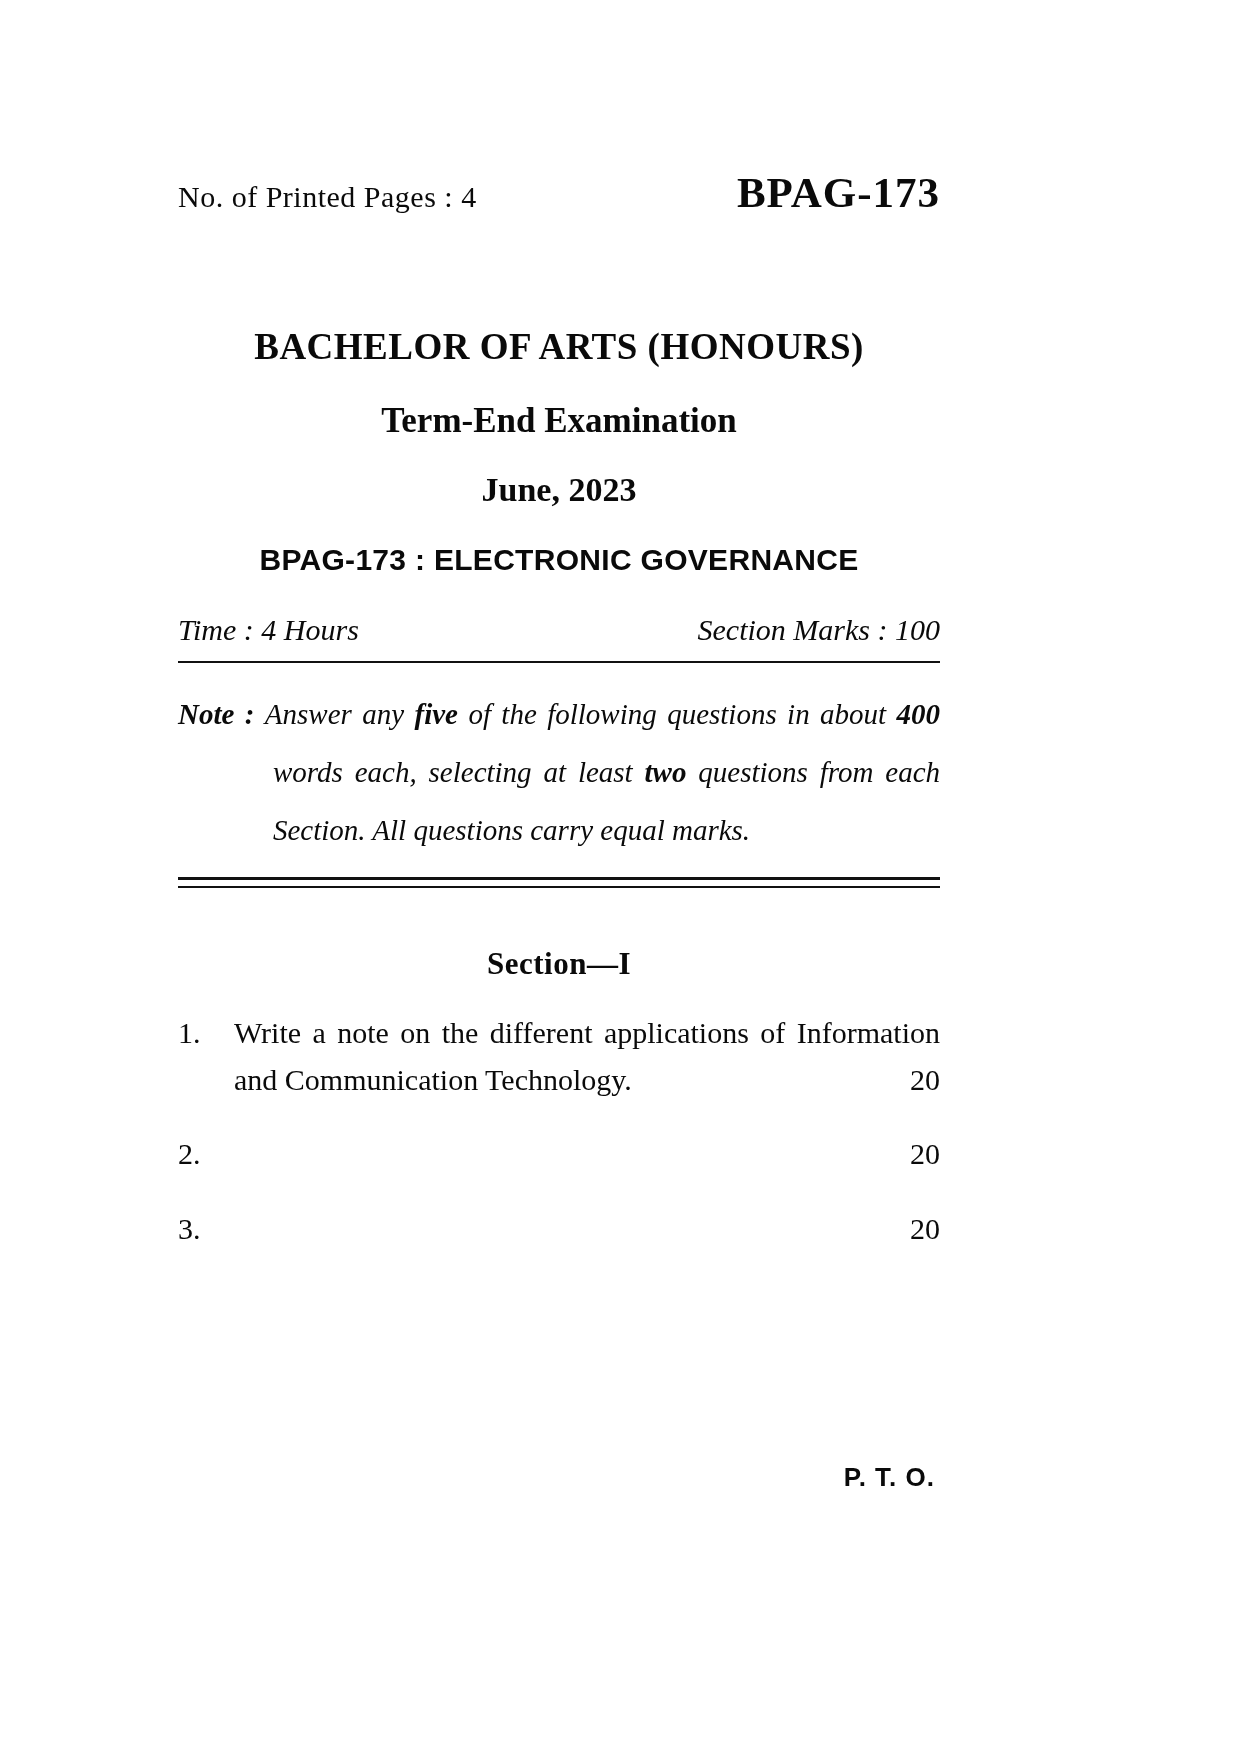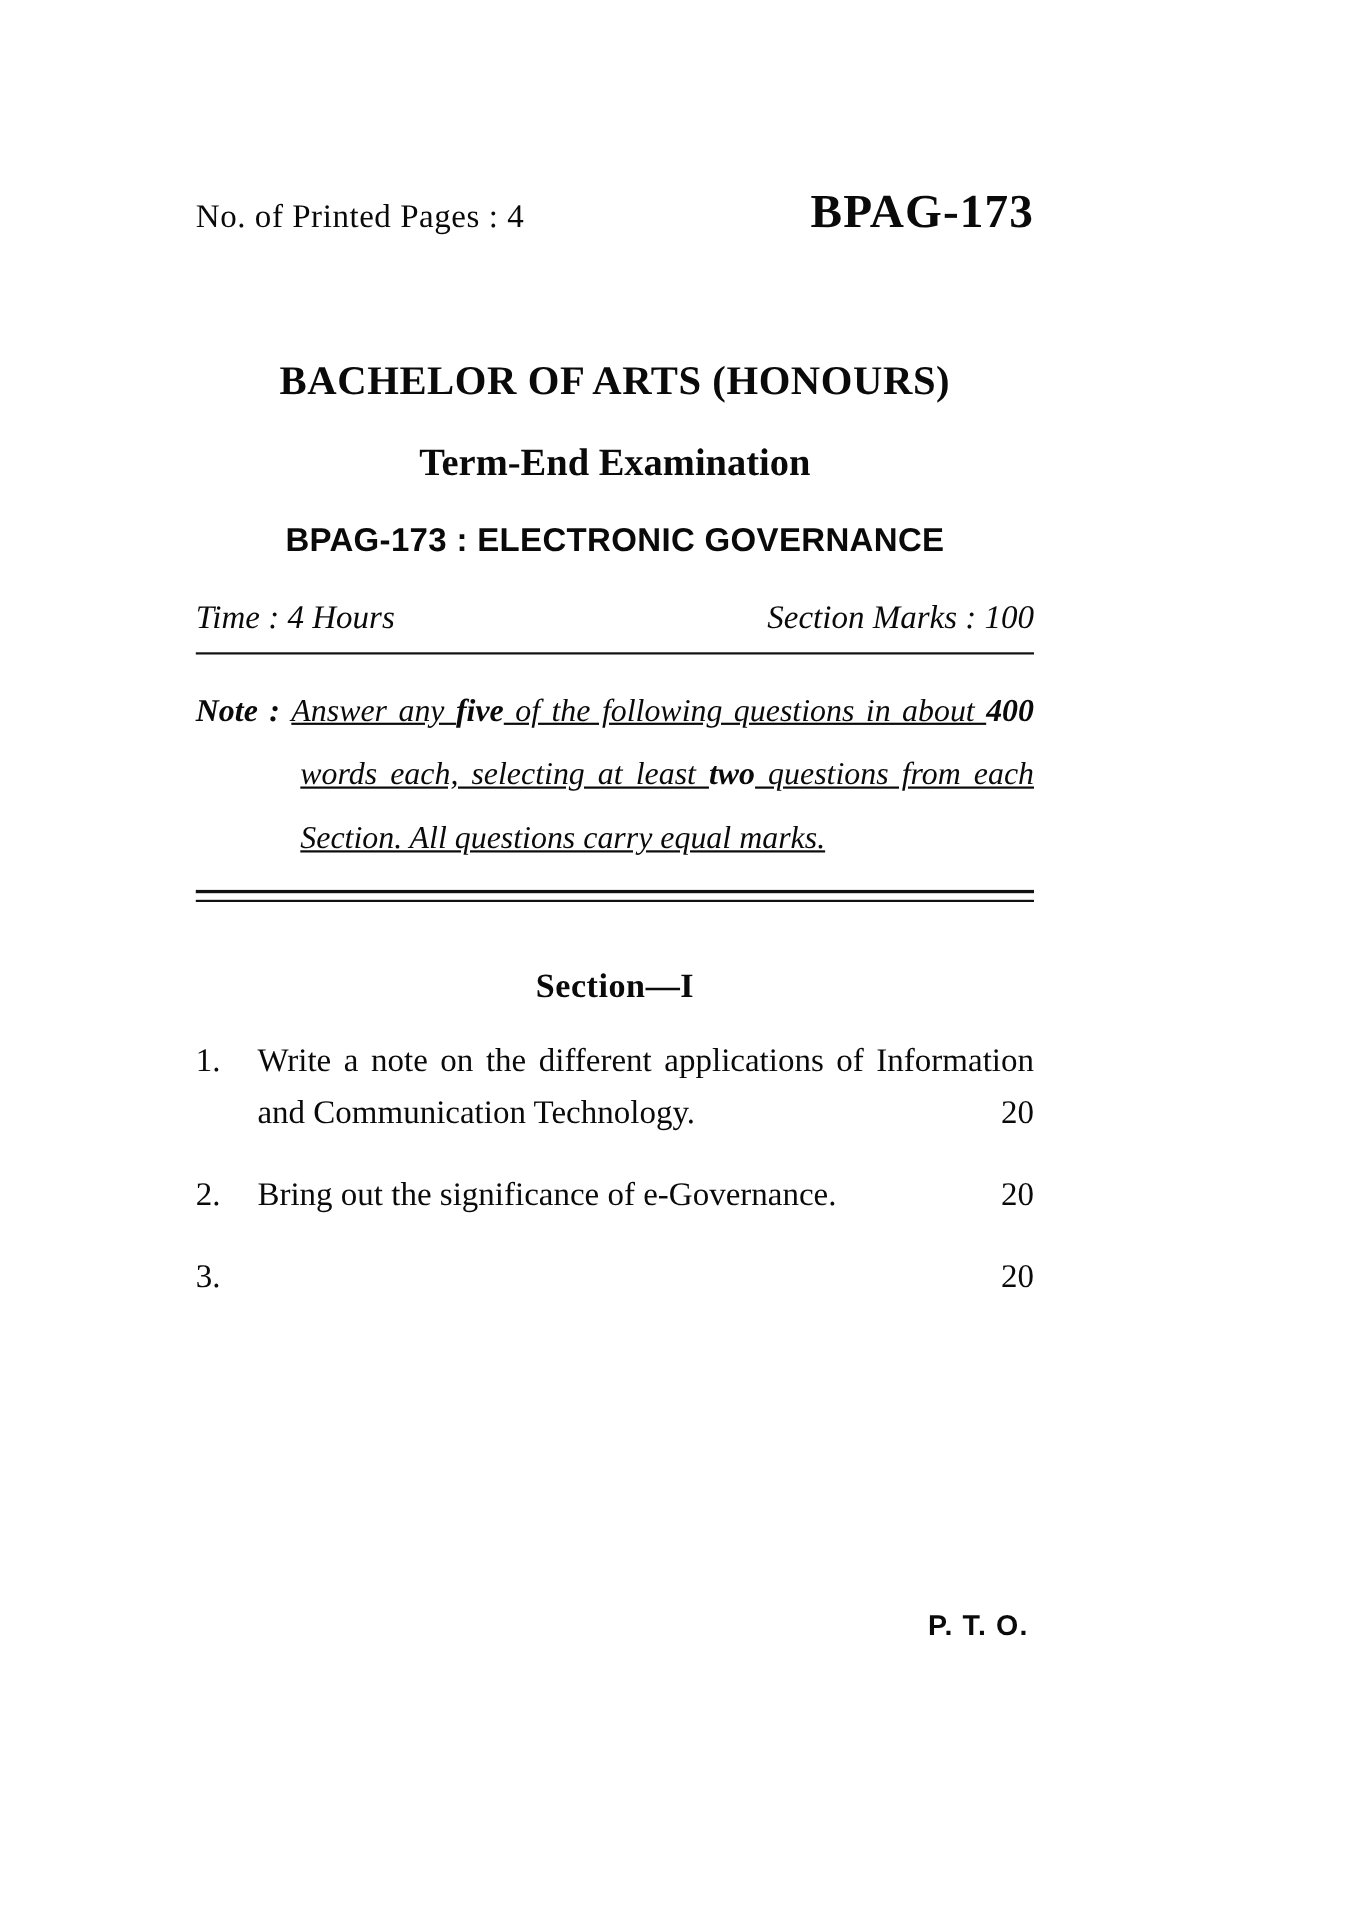--- a/index.html
+++ b/index.html
@@ -60,21 +60,21 @@
   
   .note-para {
     margin-top: 22px;
     font-size: 29px;
     line-height: 2.0;
     text-align: justify;
     padding-left: 95px;
     text-indent: -95px;
   }
   .note-label { font-weight: bold; font-style: italic; }
-  .seg-i  { font-style: italic; text-decoration: underline; }
+  .seg-i  { font-style: italic; }
   .seg-bi { font-style: italic; font-weight: bold; }
 
   .rule-double {
     margin-top: 18px;
     height: 6px;
     border-top: 3px solid #111;
     border-bottom: 2px solid #111;
   }
 
   
@@ -117,20 +117,21 @@
   <div class="content">
 
     <div class="header-row">
       <span class="pages-note">No. of Printed Pages : 4</span>
       <span class="paper-code">BPAG-173</span>
     </div>
 
     <div class="title-block">
       <div class="title-line1">BACHELOR OF ARTS (HONOURS)</div>
       <div class="title-line3">Term-End Examination</div>
+      <div class="title-line4">June, 2023</div>
       <div class="course-line">BPAG-173 : ELECTRONIC GOVERNANCE</div>
     </div>
 
     <div class="meta-row">
       <span>Time : 4 Hours</span>
       <span>Section Marks : 100</span>
     </div>
 
     <div class="rule-single"></div>
 
@@ -146,21 +147,20 @@
         <span class="qnum">1.</span>
         <div class="qtext">
           <span>Write a note on the different applications of Information and Communication Technology.</span>
           <span class="qmarks">20</span>
         </div>
       </div>
 
       <div class="question">
         <span class="qnum">2.</span>
         <div class="qtext">
-          <span>Bring out the significance of e-Governance.</span>
           <span class="qmarks">20</span>
         </div>
       </div>
 
       <div class="question">
         <span class="qnum">3.</span>
         <div class="qtext">
           <span class="qmarks">20</span>
         </div>
       </div>

